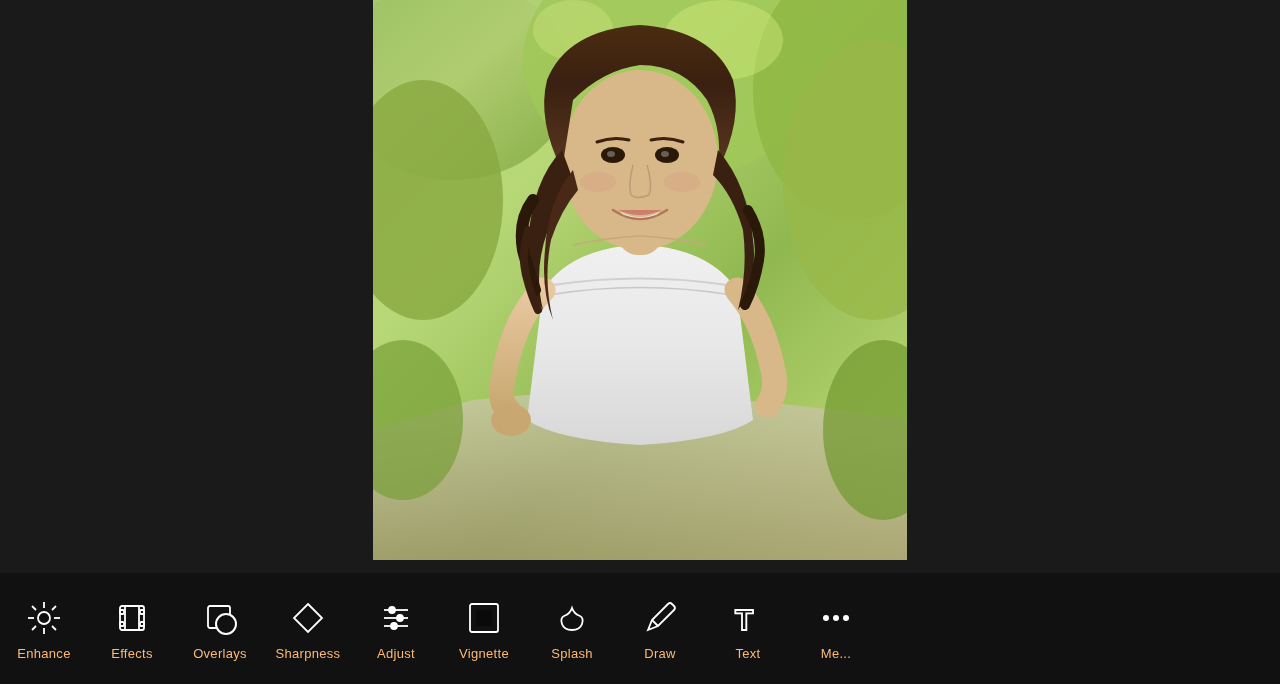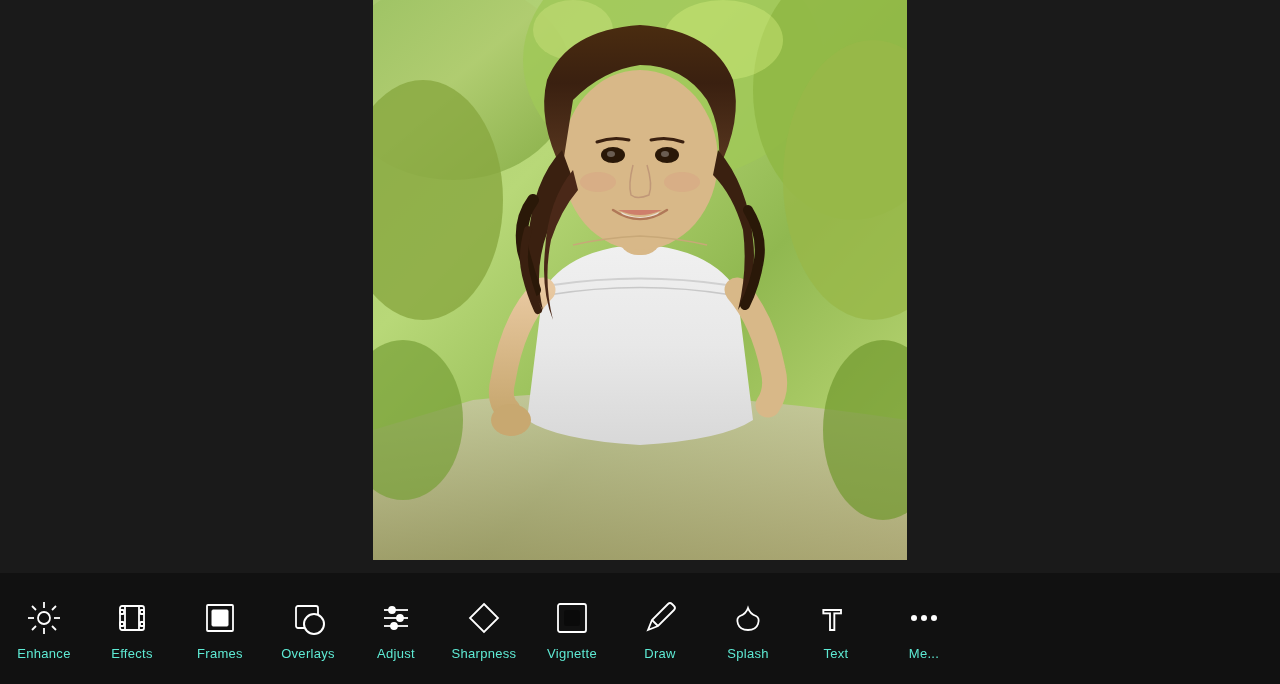--- a/index.html
+++ b/index.html
@@ -77,21 +77,21 @@
     .tool-icon svg {
       width: 36px;
       height: 36px;
       fill: none;
       stroke: #ffffff;
       stroke-width: 1.8;
     }
 
     .tool-label {
       font-size: 13px;
-      color: #5eead4;
+      color: #fdba74;
       white-space: nowrap;
       letter-spacing: 0.3px;
     }
   </style>
 </head>
 <body>
 
 <div class="main-area">
   <div class="photo-container">
     <svg class="photo-svg" viewBox="0 0 534 560" xmlns="http://www.w3.org/2000/svg">
@@ -222,81 +222,72 @@
           <rect x="26" y="10" width="4" height="4" rx="1"></rect>
           <rect x="26" y="22" width="4" height="4" rx="1"></rect>
           <rect x="11" y="6" width="14" height="24" rx="1"></rect>
         </svg>
       </div>
       <span class="tool-label">Effects</span>
     </div>
     <div class="tool-item">
       <div class="tool-icon">
         <svg viewBox="0 0 36 36">
-          <rect x="5" y="5" width="26" height="26" rx="1"></rect>
-          <rect x="10" y="10" width="16" height="16" rx="1" fill="white" stroke="white" stroke-width="1"></rect>
-        </svg>
-      </div>
-      <span class="tool-label">Frames</span>
-    </div>
-    <div class="tool-item">
-      <div class="tool-icon">
-        <svg viewBox="0 0 36 36">
           <rect x="6" y="6" width="22" height="22" rx="2"></rect>
           <circle cx="24" cy="24" r="10" fill="#111" stroke="white" stroke-width="2"></circle>
         </svg>
       </div>
       <span class="tool-label">Overlays</span>
+    </div>
+    <div class="tool-item">
+      <div class="tool-icon">
+        <svg viewBox="0 0 36 36">
+          <polygon points="18,4 32,18 18,32 4,18"></polygon>
+        </svg>
+      </div>
+      <span class="tool-label">Sharpness</span>
     </div>
     <div class="tool-item">
       <div class="tool-icon">
         <svg viewBox="0 0 36 36">
           <line x1="6" y1="10" x2="30" y2="10"></line>
           <line x1="6" y1="18" x2="30" y2="18"></line>
           <line x1="6" y1="26" x2="30" y2="26"></line>
           <circle cx="14" cy="10" r="3" fill="white" stroke="white"></circle>
           <circle cx="22" cy="18" r="3" fill="white" stroke="white"></circle>
           <circle cx="16" cy="26" r="3" fill="white" stroke="white"></circle>
         </svg>
       </div>
       <span class="tool-label">Adjust</span>
     </div>
     <div class="tool-item">
       <div class="tool-icon">
         <svg viewBox="0 0 36 36">
-          <polygon points="18,4 32,18 18,32 4,18"></polygon>
-        </svg>
-      </div>
-      <span class="tool-label">Sharpness</span>
-    </div>
-    <div class="tool-item">
-      <div class="tool-icon">
-        <svg viewBox="0 0 36 36">
           <rect x="4" y="4" width="28" height="28" rx="2"></rect>
           <rect x="10" y="10" width="16" height="16" rx="2" fill="black" stroke="none" opacity="0.4"></rect>
         </svg>
       </div>
       <span class="tool-label">Vignette</span>
     </div>
     <div class="tool-item">
       <div class="tool-icon">
         <svg viewBox="0 0 36 36">
+          <path d="M18 8 Q20 14 26 16 Q30 18 28 24 Q26 30 18 30 Q10 30 8 24 Q6 18 10 16 Q16 14 18 8Z"></path>
+        </svg>
+      </div>
+      <span class="tool-label">Splash</span>
+    </div>
+    <div class="tool-item">
+      <div class="tool-icon">
+        <svg viewBox="0 0 36 36">
           <path d="M6 30 L10 20 L26 4 Q28 2 30 4 L32 6 Q34 8 32 10 L16 26 Z"></path>
           <line x1="10" y1="20" x2="16" y2="26"></line>
         </svg>
       </div>
       <span class="tool-label">Draw</span>
-    </div>
-    <div class="tool-item">
-      <div class="tool-icon">
-        <svg viewBox="0 0 36 36">
-          <path d="M18 8 Q20 14 26 16 Q30 18 28 24 Q26 30 18 30 Q10 30 8 24 Q6 18 10 16 Q16 14 18 8Z"></path>
-        </svg>
-      </div>
-      <span class="tool-label">Splash</span>
     </div>
     <div class="tool-item">
       <div class="tool-icon">
         <svg viewBox="0 0 36 36" stroke="none" fill="white">
           <text x="5" y="30" font-size="30" font-weight="bold" font-family="Arial">T</text>
         </svg>
       </div>
       <span class="tool-label">Text</span>
     </div>
     <div class="tool-item">

